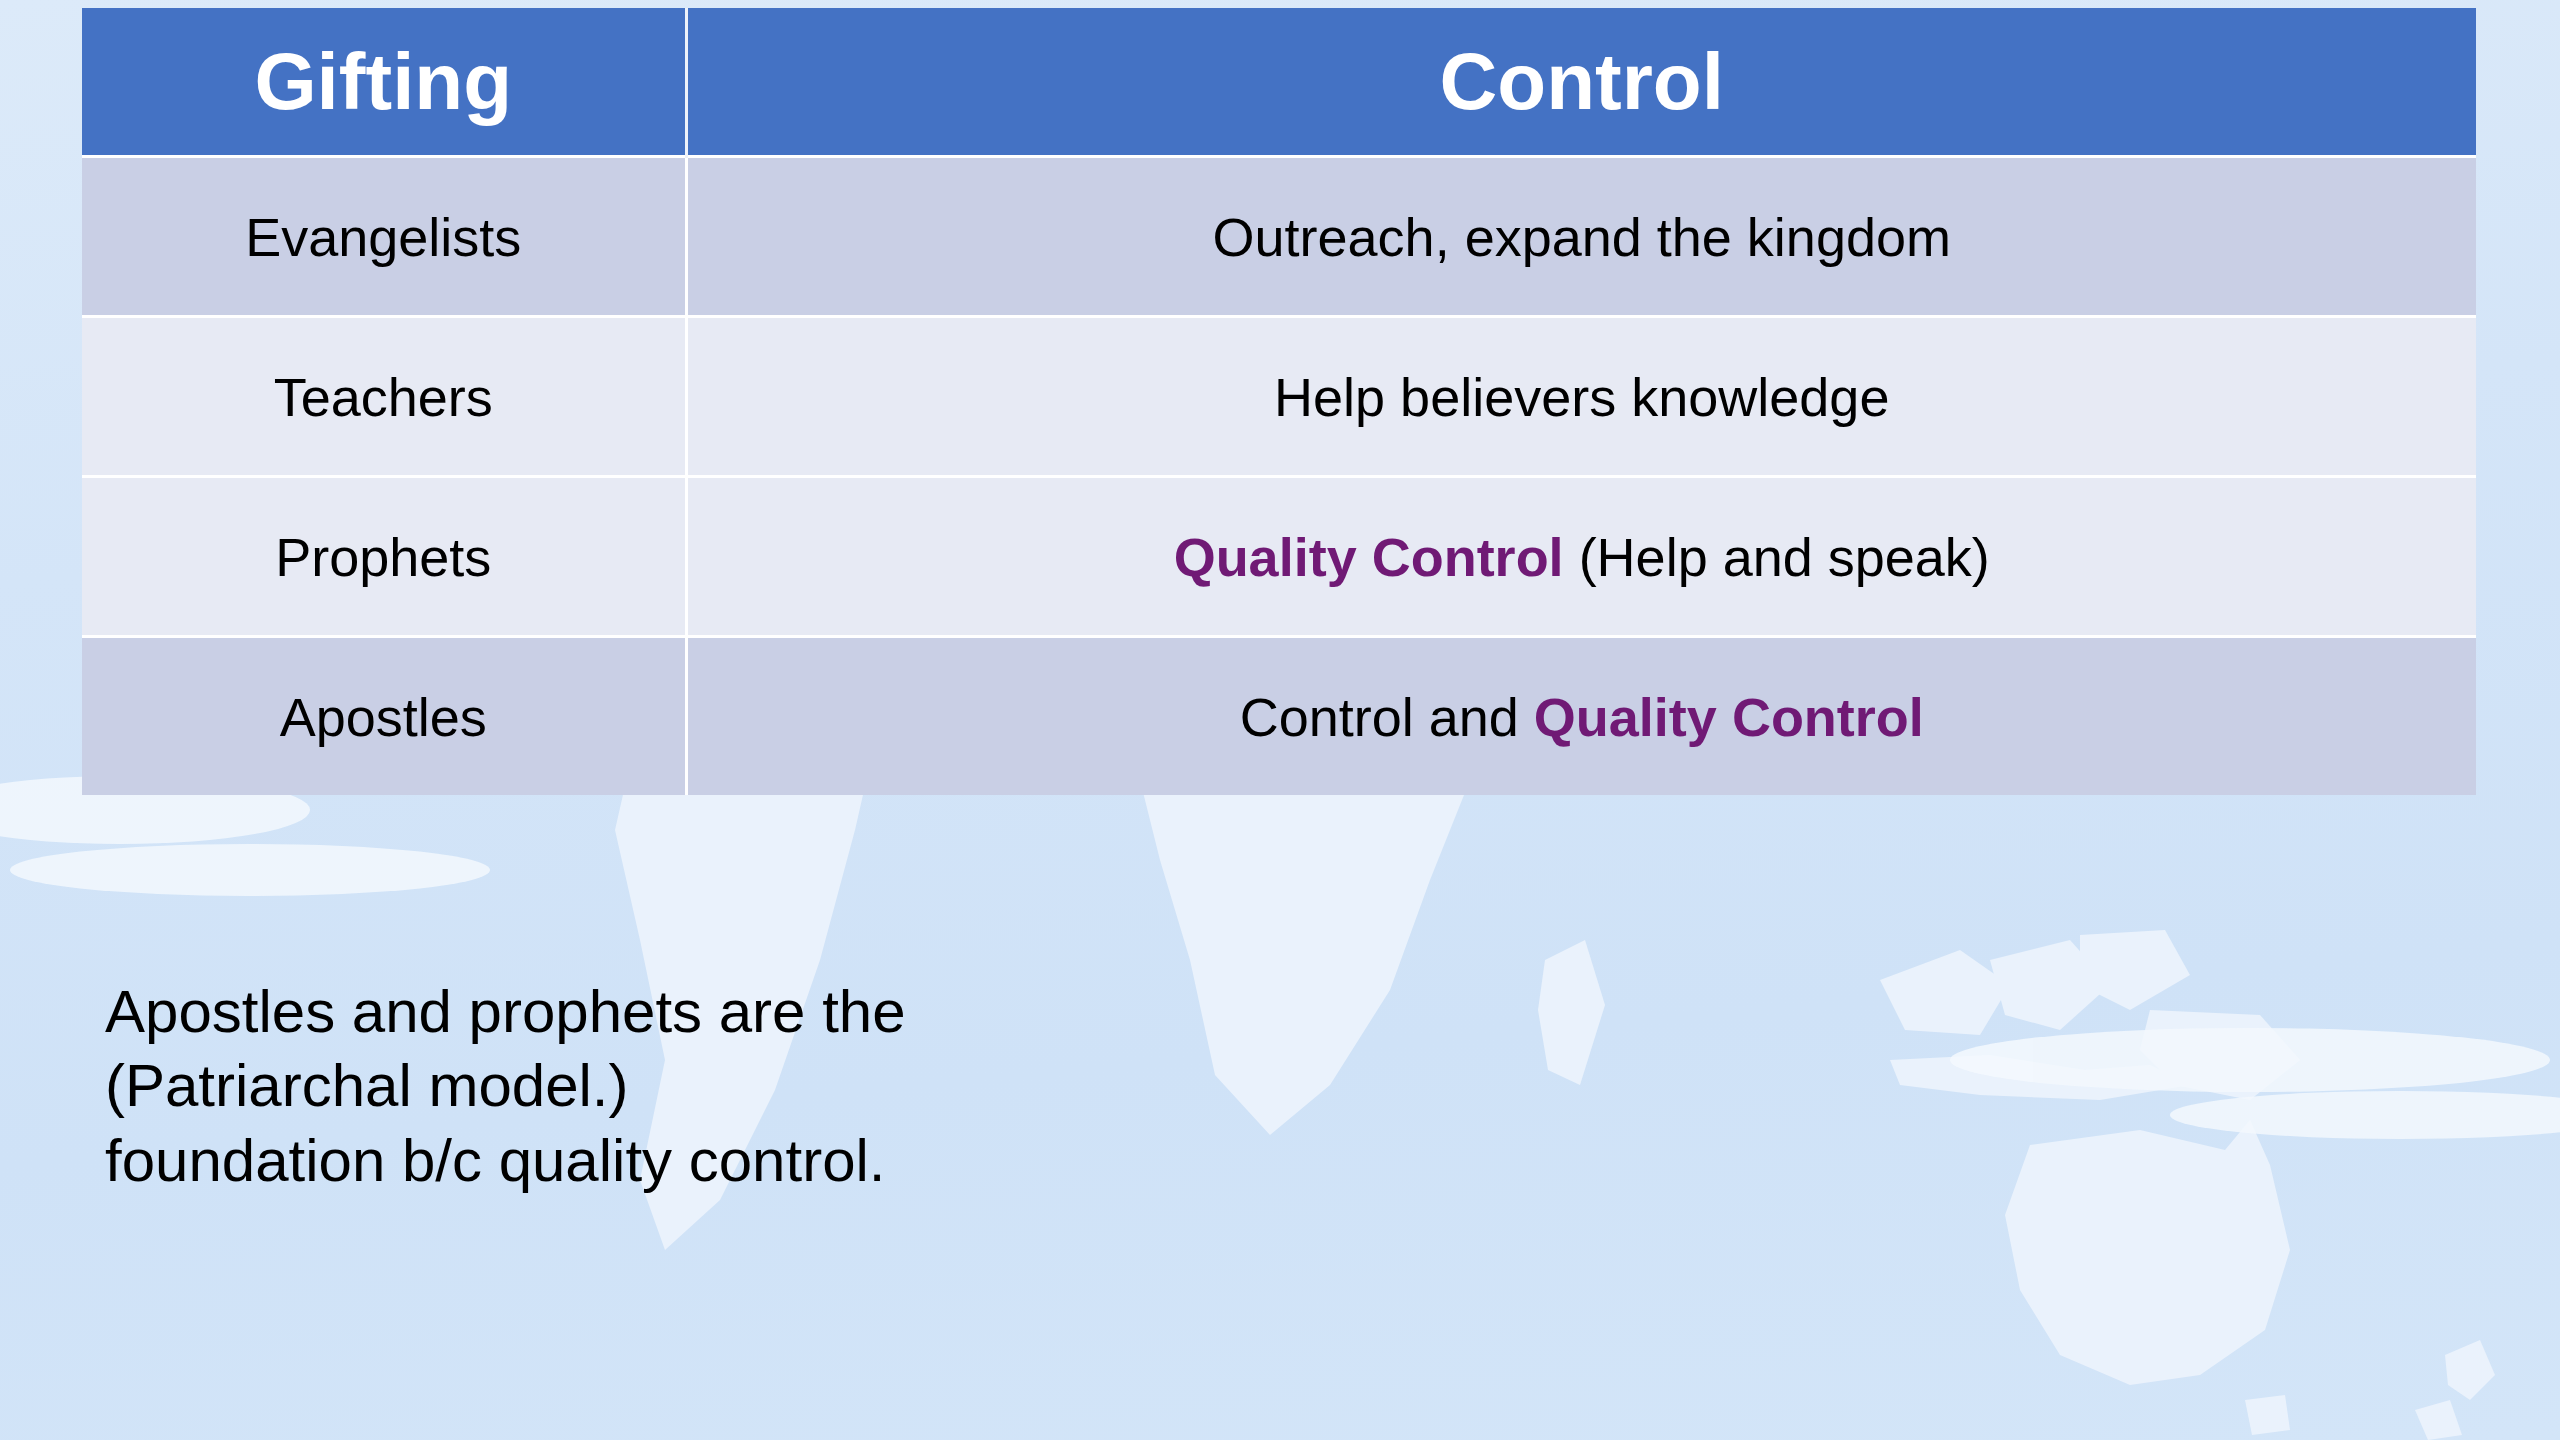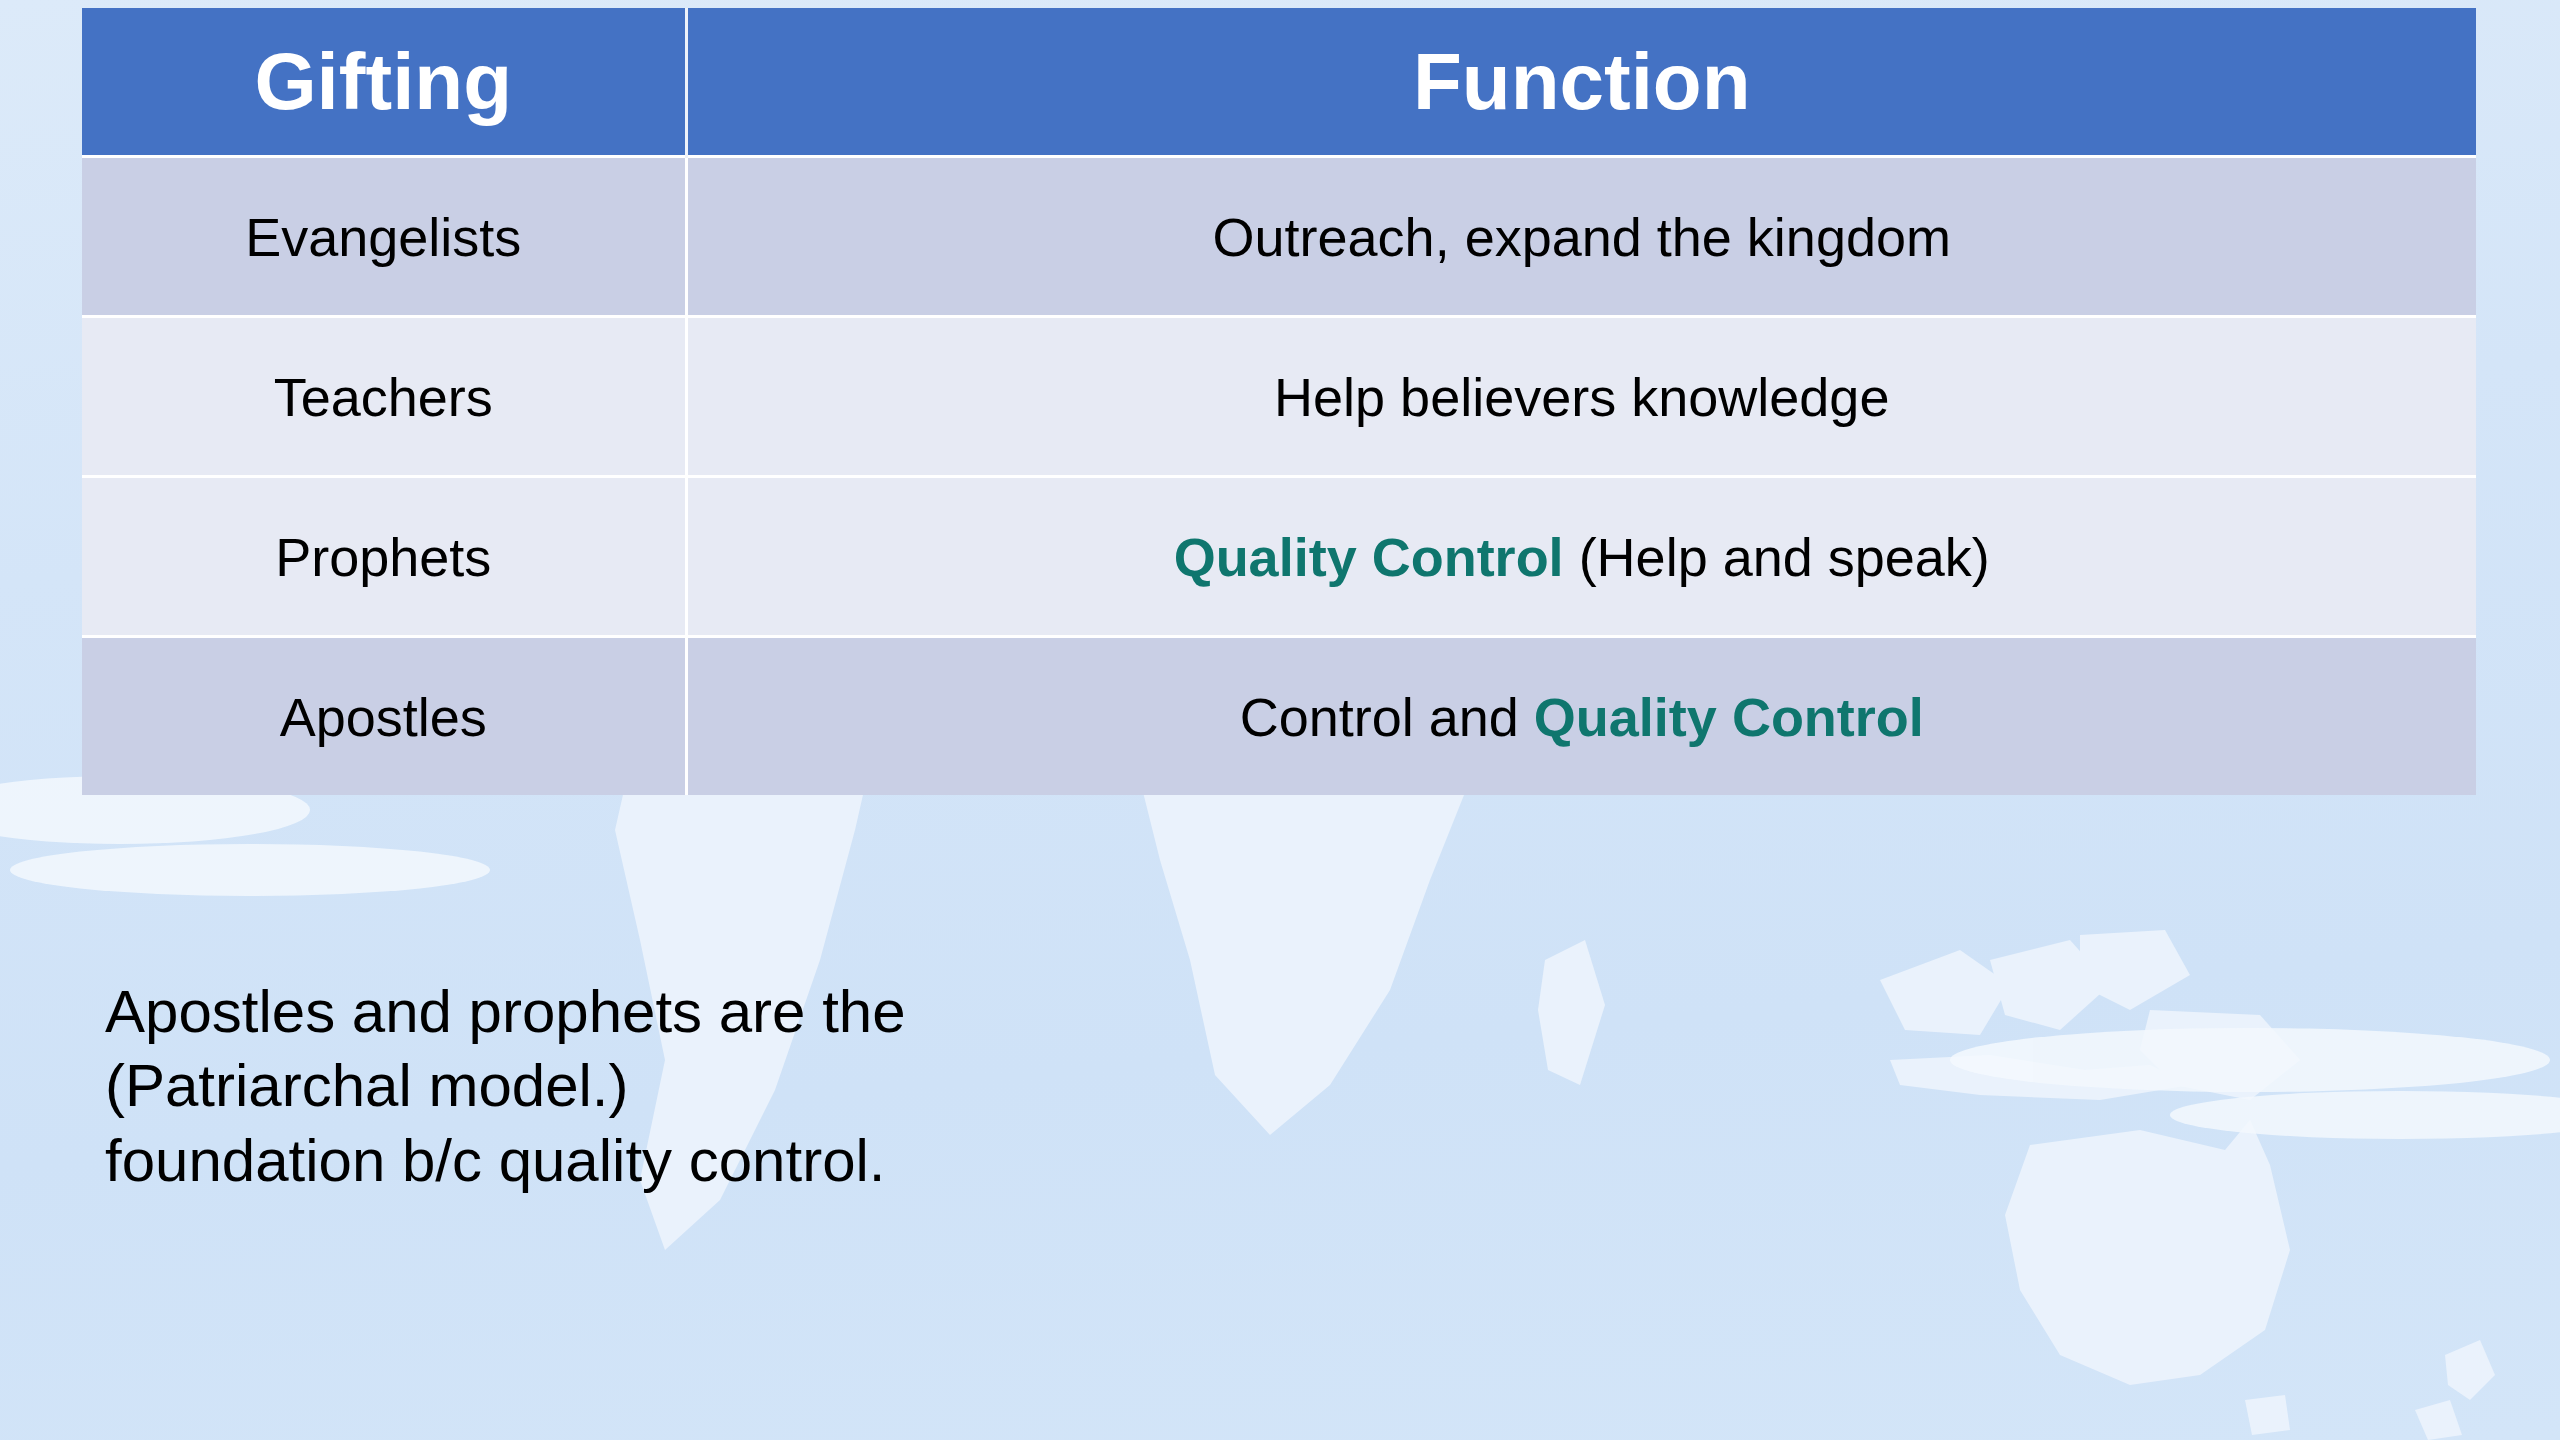--- a/index.html
+++ b/index.html
@@ -78,21 +78,21 @@
     white-space: nowrap;
   }
   .gift-table td.split {
     border-left: 3px solid #ffffff;
   }
   .gift-table tr.row-dark td { background: #c9cfe5; }
   .gift-table tr.row-light td { background: #e7eaf4; }
   .gift-table tbody tr { border-top: 3px solid #ffffff; }
 
   .qc {
-    color: #0f766e;
+    color: #701a75;
     font-weight: bold;
   }
 
   
   .caption {
     position: absolute;
     left: 105px;
     top: 955px;
     width: 1500px;
     font-size: 60px;
@@ -154,21 +154,21 @@
 <div id="slide">
 
   <table class="gift-table">
     <colgroup>
         <col class="c1">
         <col class="c2">
       </colgroup>
     <thead>
       <tr>
         <th>Gifting</th>
-        <th class="split">Function</th>
+        <th class="split">Control</th>
       </tr>
     </thead>
     <tbody>
       <tr class="row-dark">
         <td>Evangelists</td>
         <td class="split">
           <span>Outreach, expand the kingdom</span>
         </td>
       </tr>
       <tr class="row-light">

